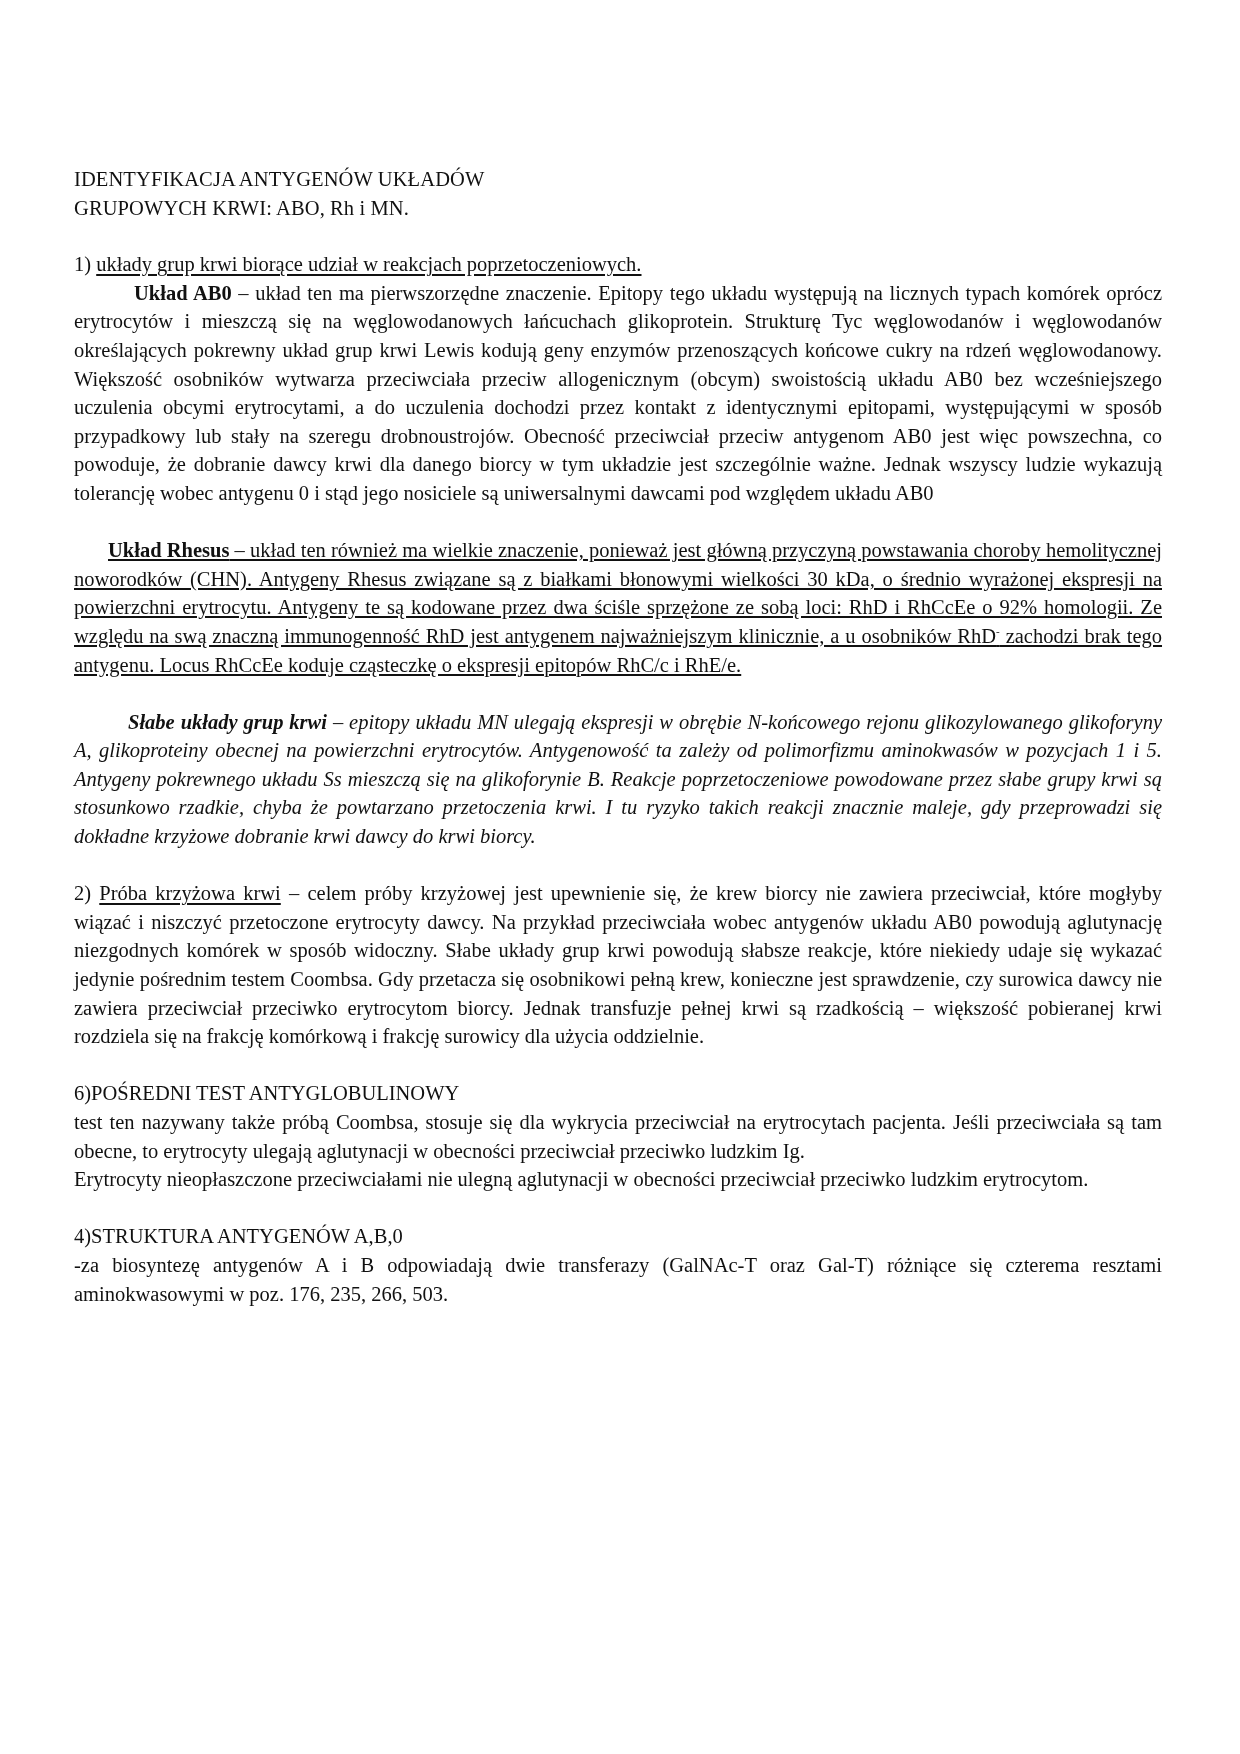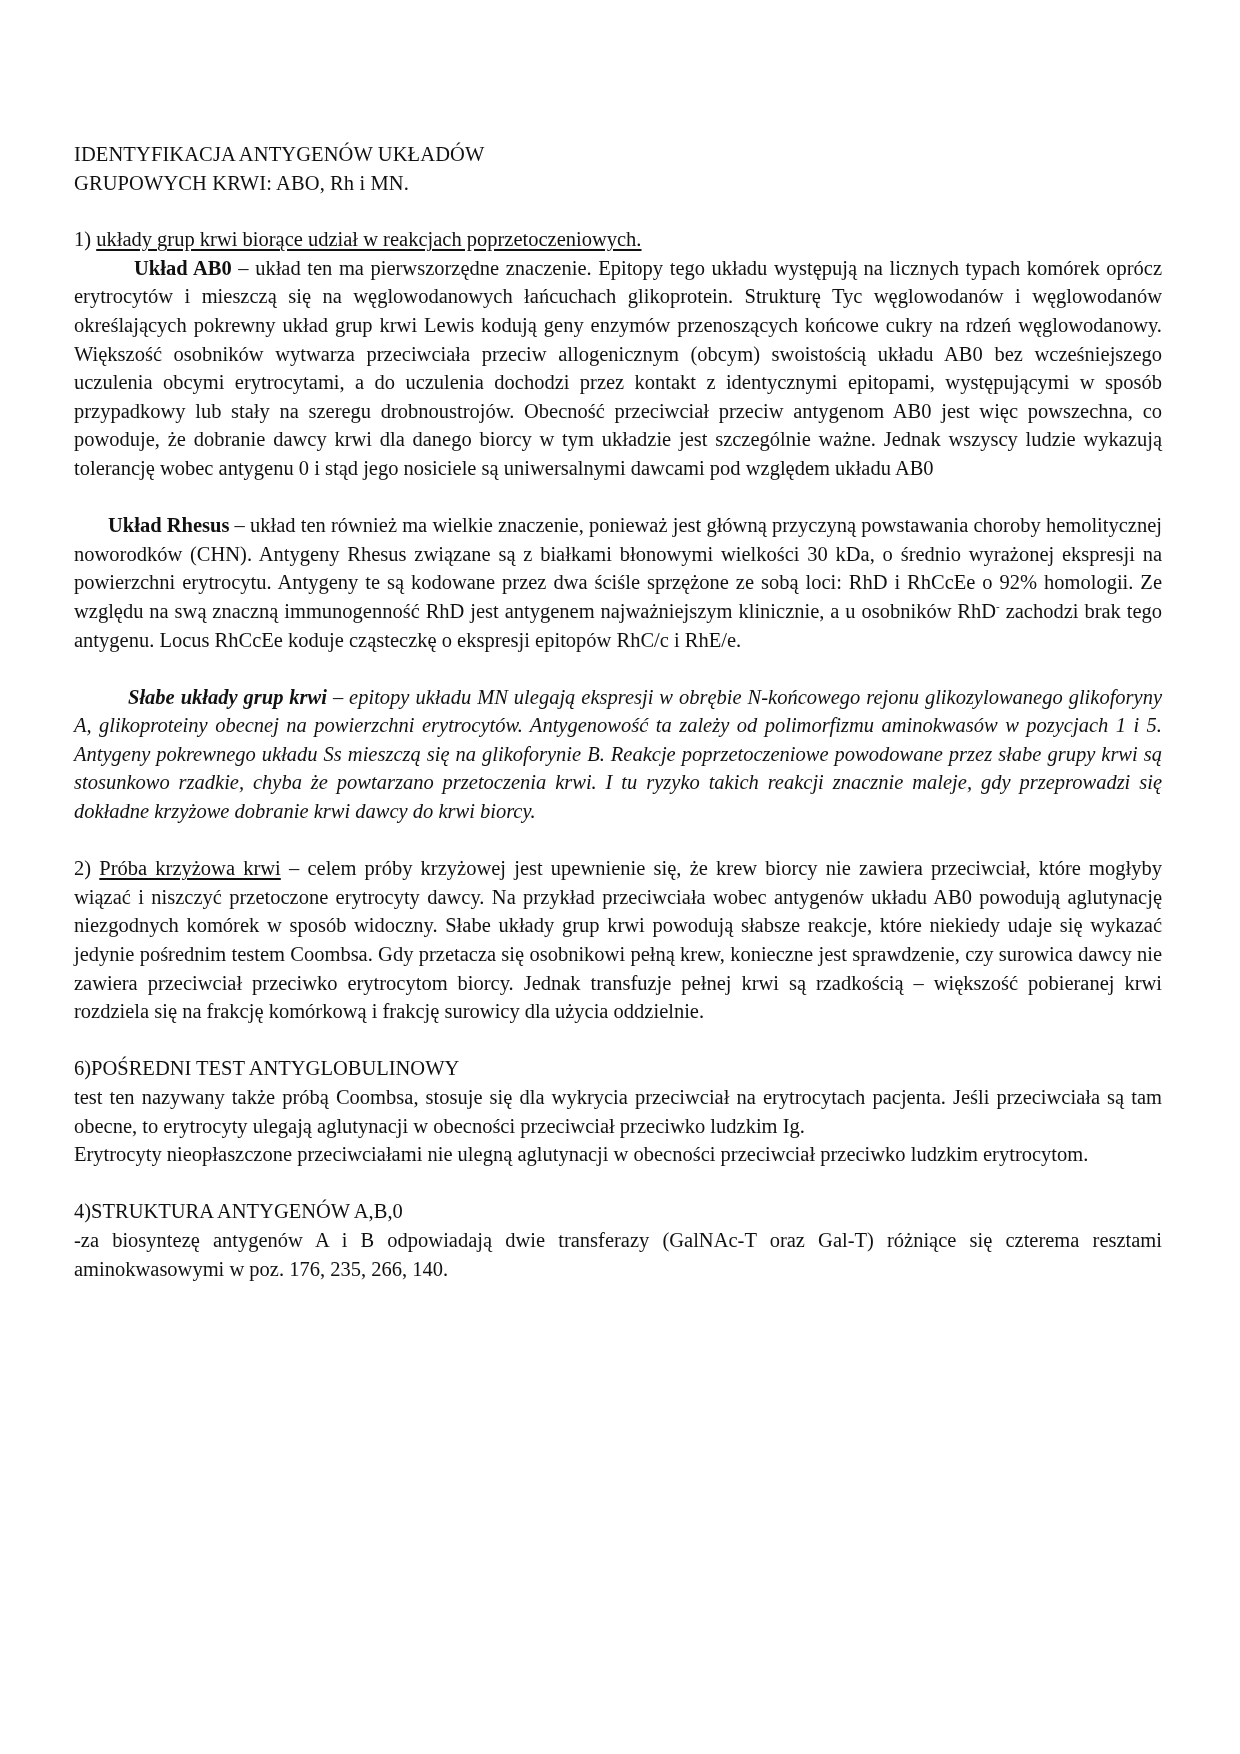--- a/index.html
+++ b/index.html
@@ -11,41 +11,41 @@
       width: 1240px;
       height: 1754px;
       position: relative;
       overflow: hidden;
       font-family: "Liberation Serif", "DejaVu Serif", serif;
       color: #111111;
     }
     .page {
       position: absolute;
       left: 74px;
-      top: 140px;
+      top: 165px;
       width: 1088px;
       font-size: 20.5px;
       line-height: 28.6px;
     }
     .title-line {
       display: block;
       text-align: left;
       letter-spacing: 0.1px;
     }
     .title { margin-bottom: 28px; }
     p {
       margin: 0;
       text-align: justify;
       text-align-last: left;
     }
     .blank { height: 28.6px; }
     .u { text-decoration: underline; text-underline-offset: 3px; }
     .b { font-weight: bold; }
     .indent1 { text-indent: 60px; }
-    .indent2 { text-indent: 34px; }
+    .indent2 { text-indent: 34px; text-decoration: underline; }
     .indent3 { text-indent: 54px; font-style: italic; }
     sup { font-size: 11px; line-height: 0; vertical-align: 8px; }
     .heading { text-align: right; }
   </style>
 </head>
 <body>
 
 <div class="page">
 
   <div class="title">
@@ -71,15 +71,15 @@
 
   <div class="blank"></div>
 
   <p class="heading">6)POŚREDNI TEST ANTYGLOBULINOWY</p>
   <p>test ten nazywany także  próbą  Coombsa, stosuje się dla wykrycia przeciwciał na erytrocytach pacjenta. Jeśli przeciwciała są tam obecne, to erytrocyty ulegają aglutynacji w obecności przeciwciał przeciwko ludzkim Ig.</p>
   <p>Erytrocyty nieopłaszczone przeciwciałami nie ulegną aglutynacji w obecności przeciwciał przeciwko ludzkim erytrocytom.</p>
 
   <div class="blank"></div>
 
   <p class="heading">4)STRUKTURA ANTYGENÓW A,B,0</p>
-  <p>-za biosyntezę antygenów A i B odpowiadają dwie transferazy (GalNAc-T oraz Gal-T) różniące się czterema resztami aminokwasowymi w poz. 176, 235, 266, 140.</p>
+  <p>-za biosyntezę antygenów A i B odpowiadają dwie transferazy (GalNAc-T oraz Gal-T) różniące się czterema resztami aminokwasowymi w poz. 176, 235, 266, 503.</p>
 
 </div>
 
 </body></html>

